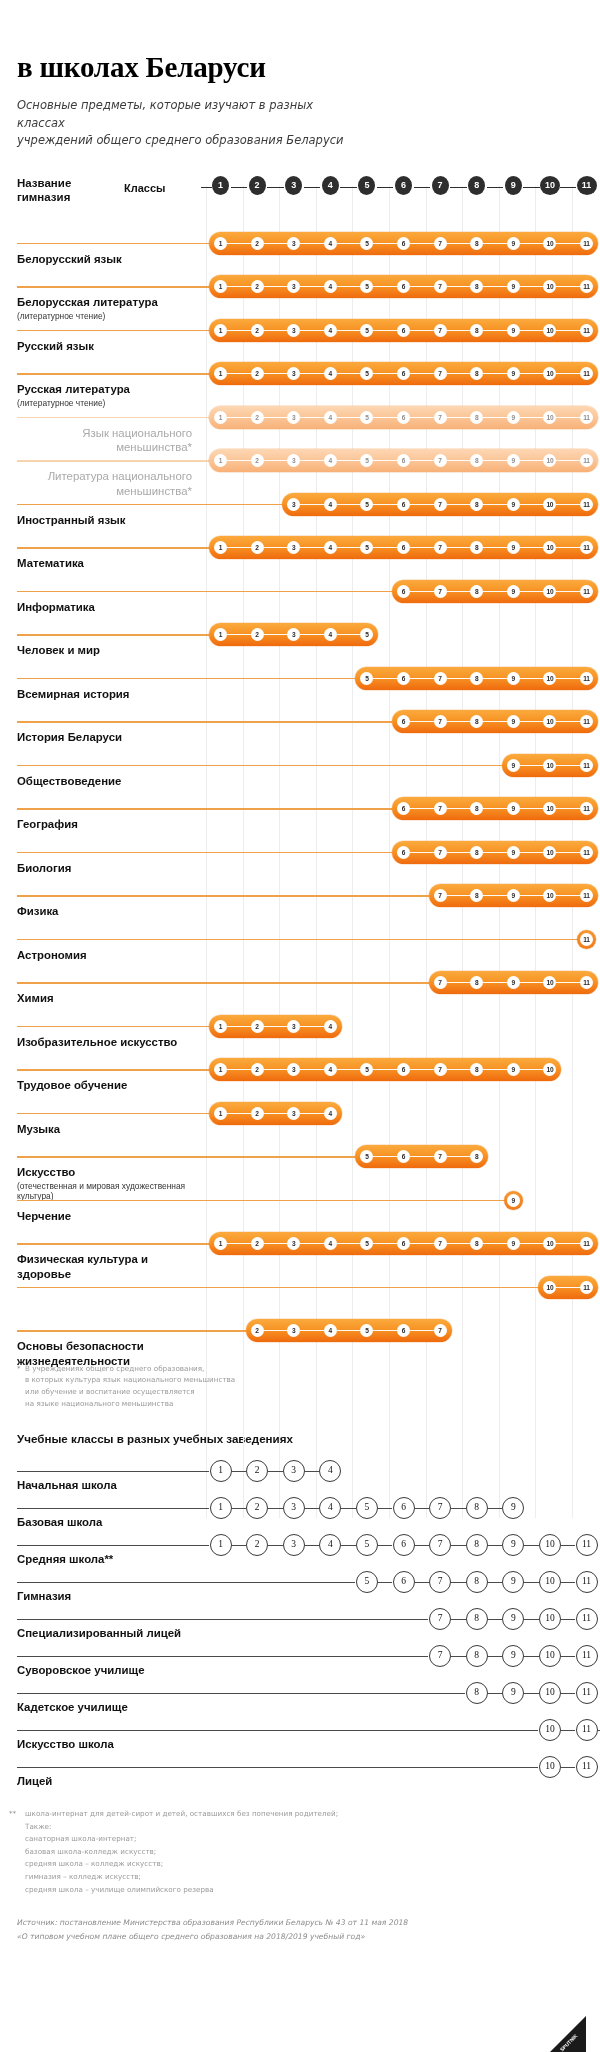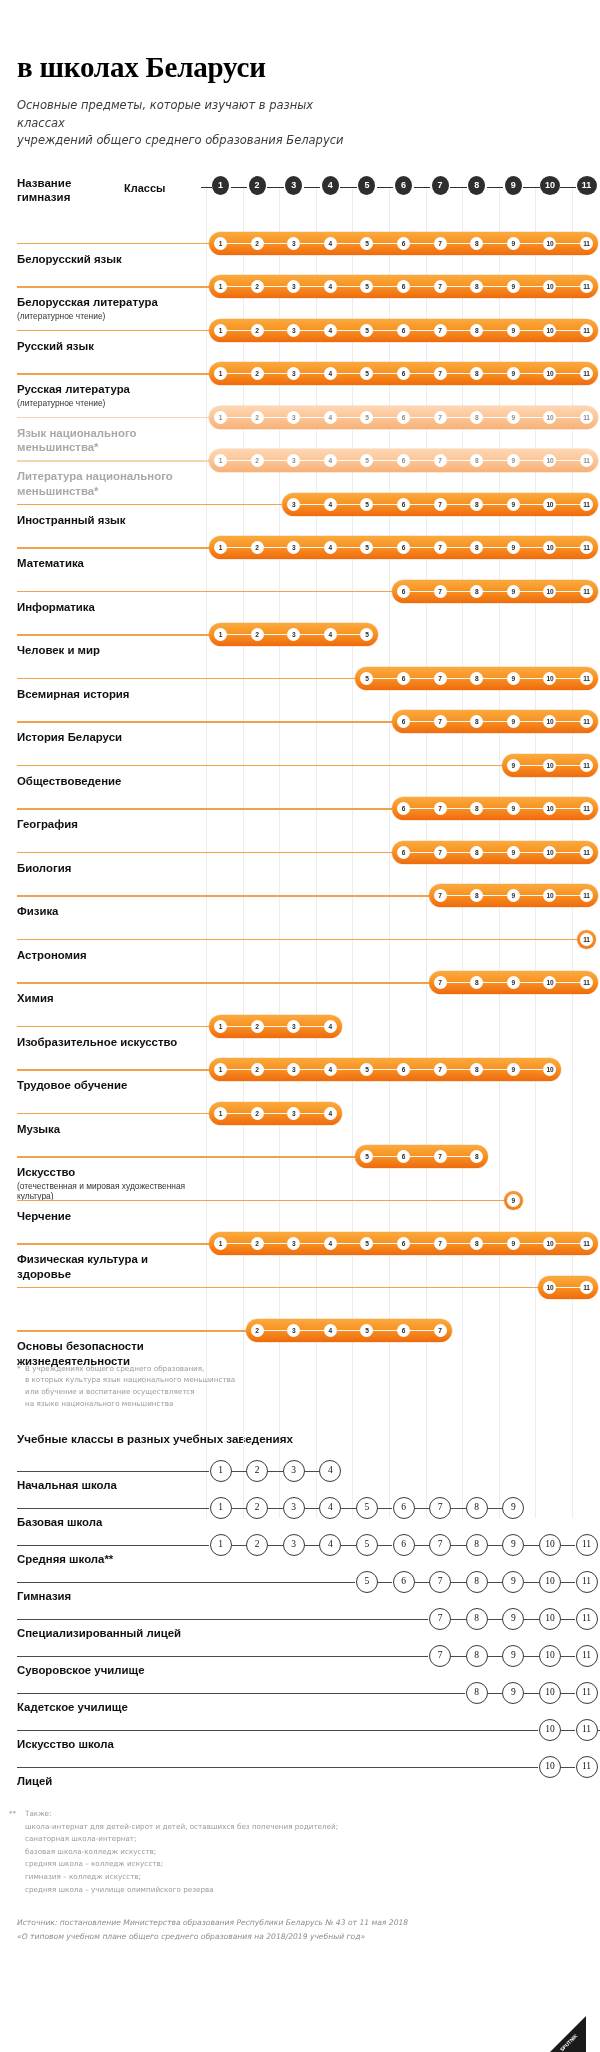--- a/index.html
+++ b/index.html
@@ -59,21 +59,21 @@
   }
   .row .name {
     position:absolute; left:3px; top:30px;
     font-size:11.4px; font-weight:700; line-height:1.28; color:#111;
     width:175px; font-family:"Liberation Sans", sans-serif;
   }
   .row .name .sub {
     display:block; font-size:8.4px; font-weight:400; color:#333; margin-top:1px;
   }
   .row.faded .leader { background:#f7d3ae; }
-  .row.faded .name { color:#a9a9a9; font-weight:700; }
+  .row.faded .name { color:#a9a9a9; font-weight:400;text-align:right; }
 
   .bar {
     position:absolute; top:10px; height:23px; border-radius:12px;
     background:linear-gradient(180deg,#fbaa3e 0%,#f79425 45%,#ef6a0d 100%);
     box-shadow:0 0 0 0.5px rgba(230,120,20,.35);
   }
   .row.faded .bar { background:linear-gradient(180deg,#fdd7b4 0%,#fbc79a 45%,#f8b177 100%); }
   .bar .seg { position:absolute; top:11px; height:1.4px; background:#ffffff; opacity:.95; }
   .bar .cir {
     position:absolute; top:5.2px; width:13px; height:13px; border-radius:50%;
@@ -799,22 +799,22 @@
         <div class="ocir" style="left: 524.9px;">10</div>
         <div class="olink" style="left: 546.9px; width: 14.6px;"></div>
         <div class="ocir" style="left: 561.5px;">11</div>
         <div class="name">Лицей</div>
       </div>
     </div>
 
   <div class="note2">
     <span class="star">**</span>
     <div class="body" id="footnote2-body">
+        <div>школа-интернат для детей-сирот и детей, оставшихся без попечения родителей;</div>
         <div>Также:</div>
-        <div>школа-интернат для детей-сирот и детей, оставшихся без попечения родителей;</div>
         <div>санаторная школа-интернат;</div>
         <div>базовая школа-колледж искусств;</div>
         <div>средняя школа – колледж искусств;</div>
         <div>гимназия – колледж искусств;</div>
         <div>средняя школа – училище олимпийского резерва</div>
       </div>
   </div>
 
   <div class="source">
     <span>Источник: постановление Министерства образования Республики Беларусь № 43 от 11 мая 2018</span><br>

